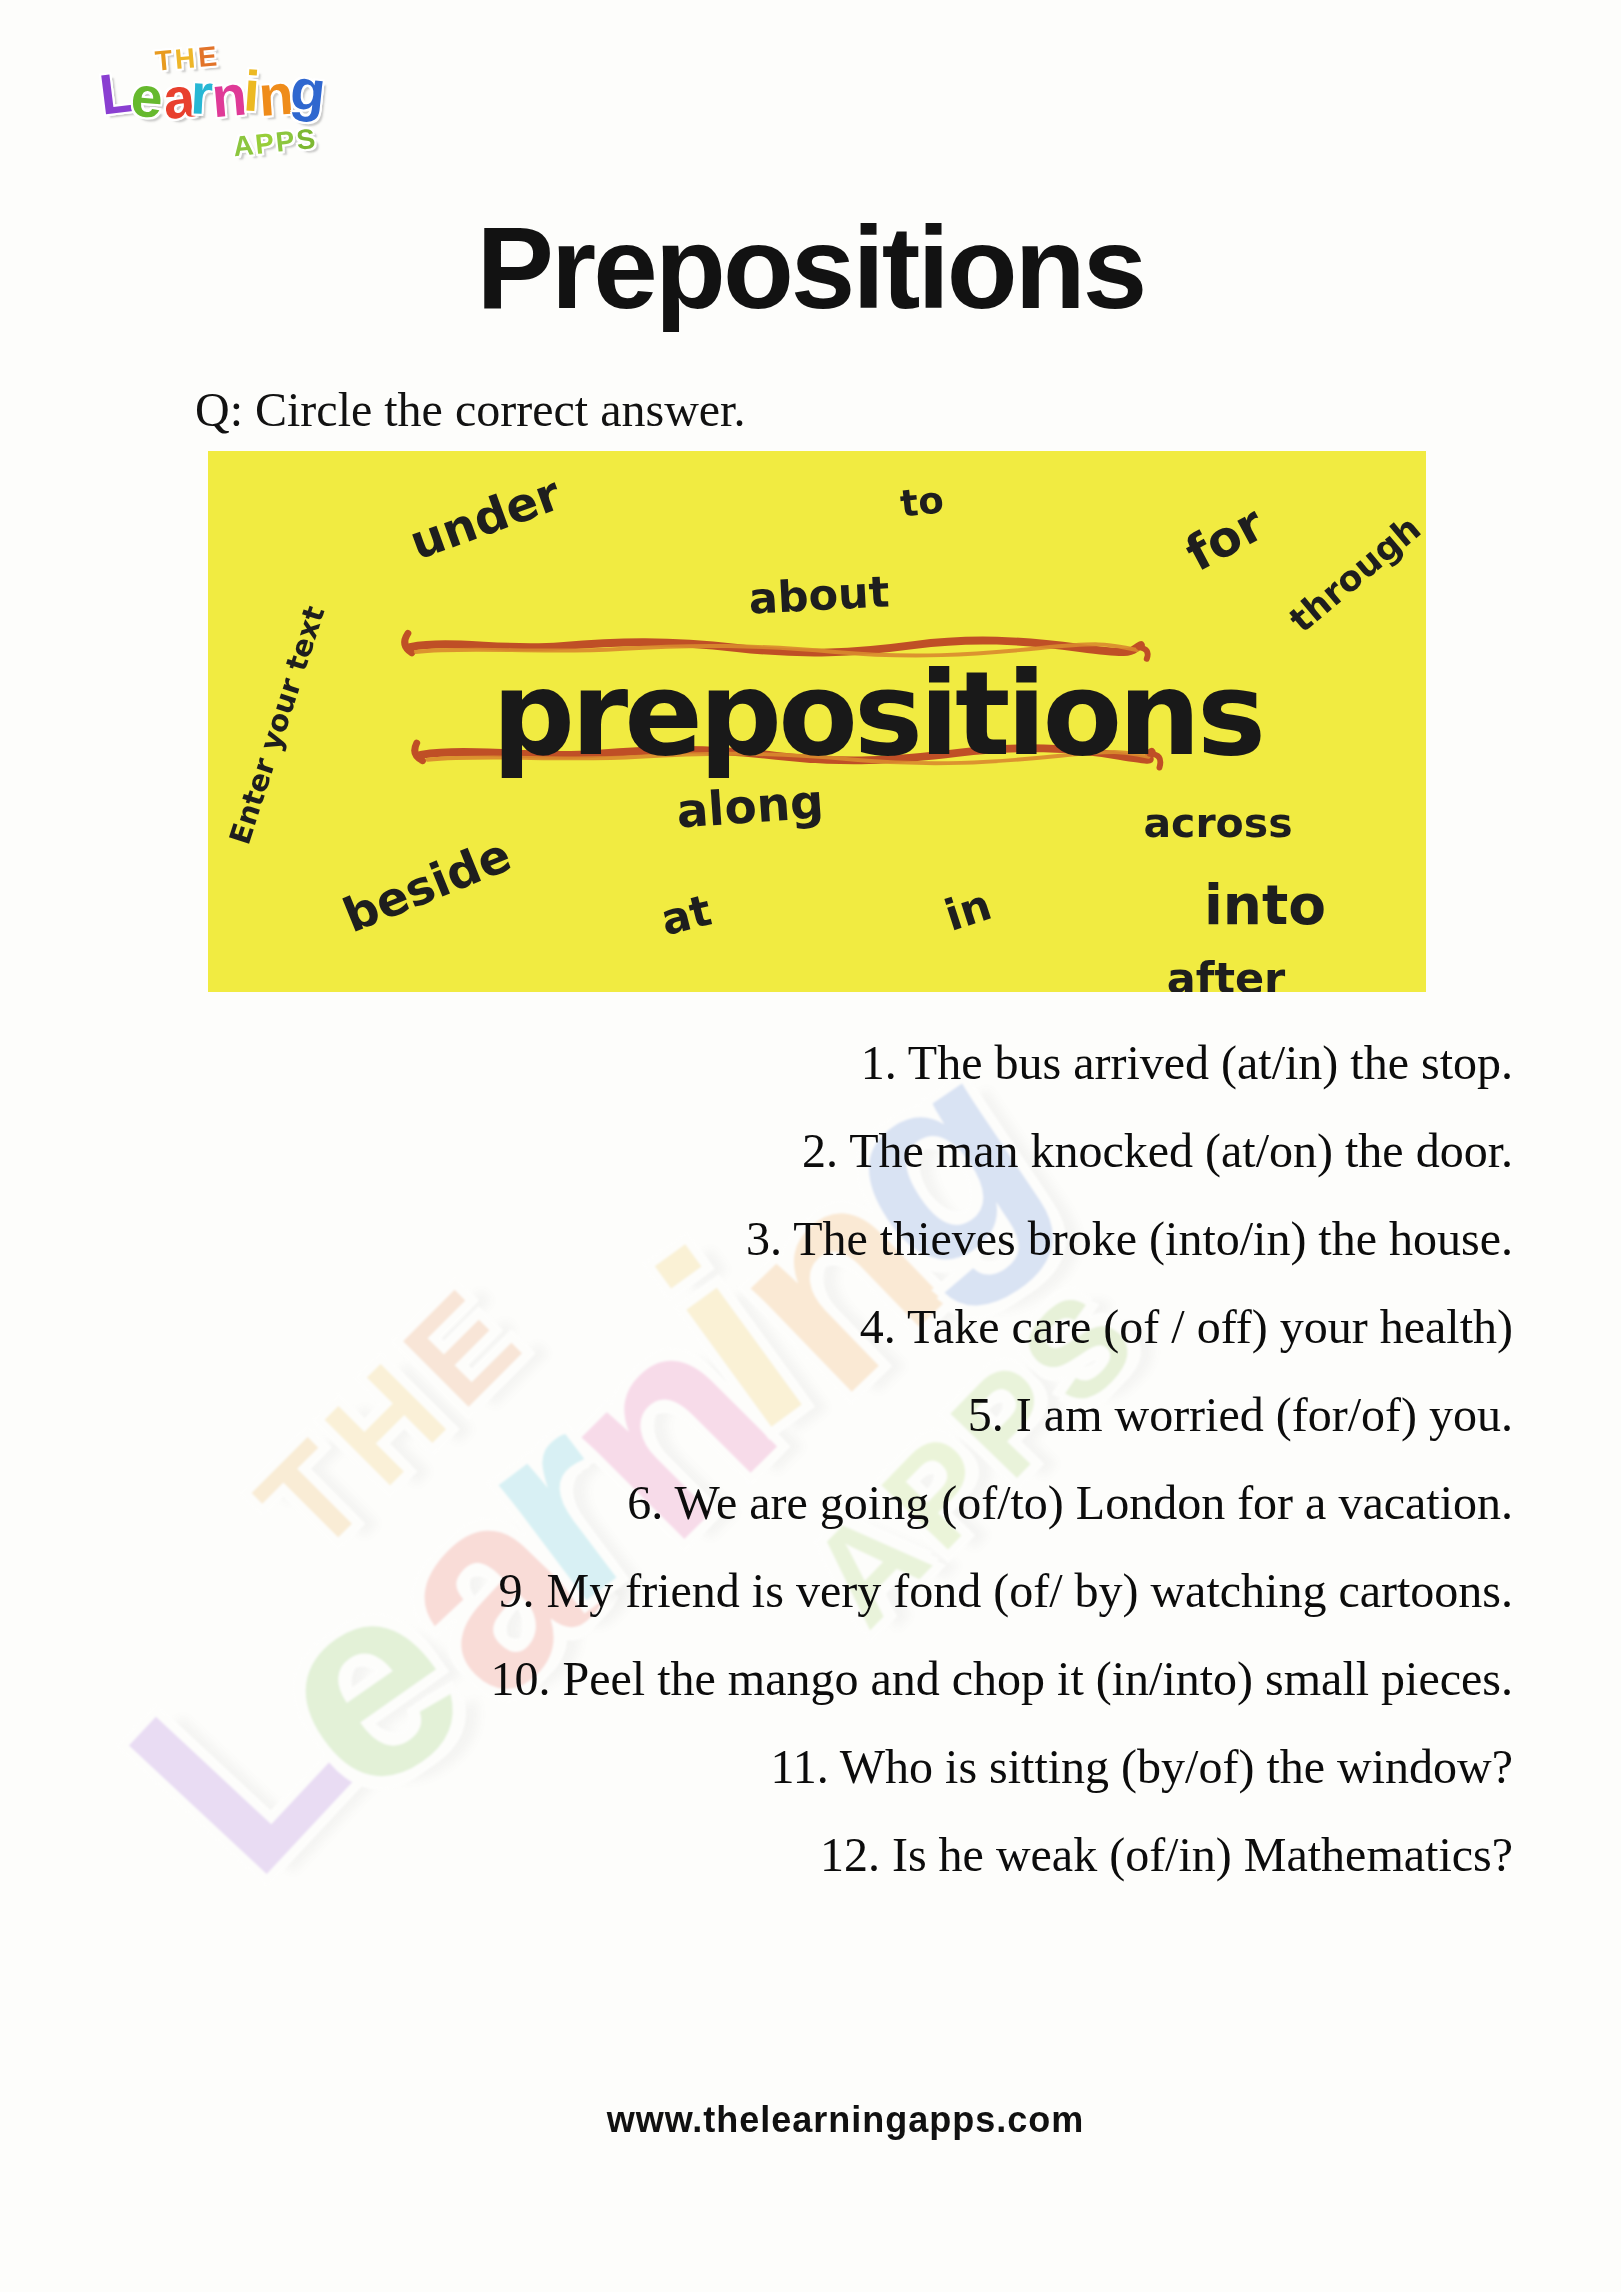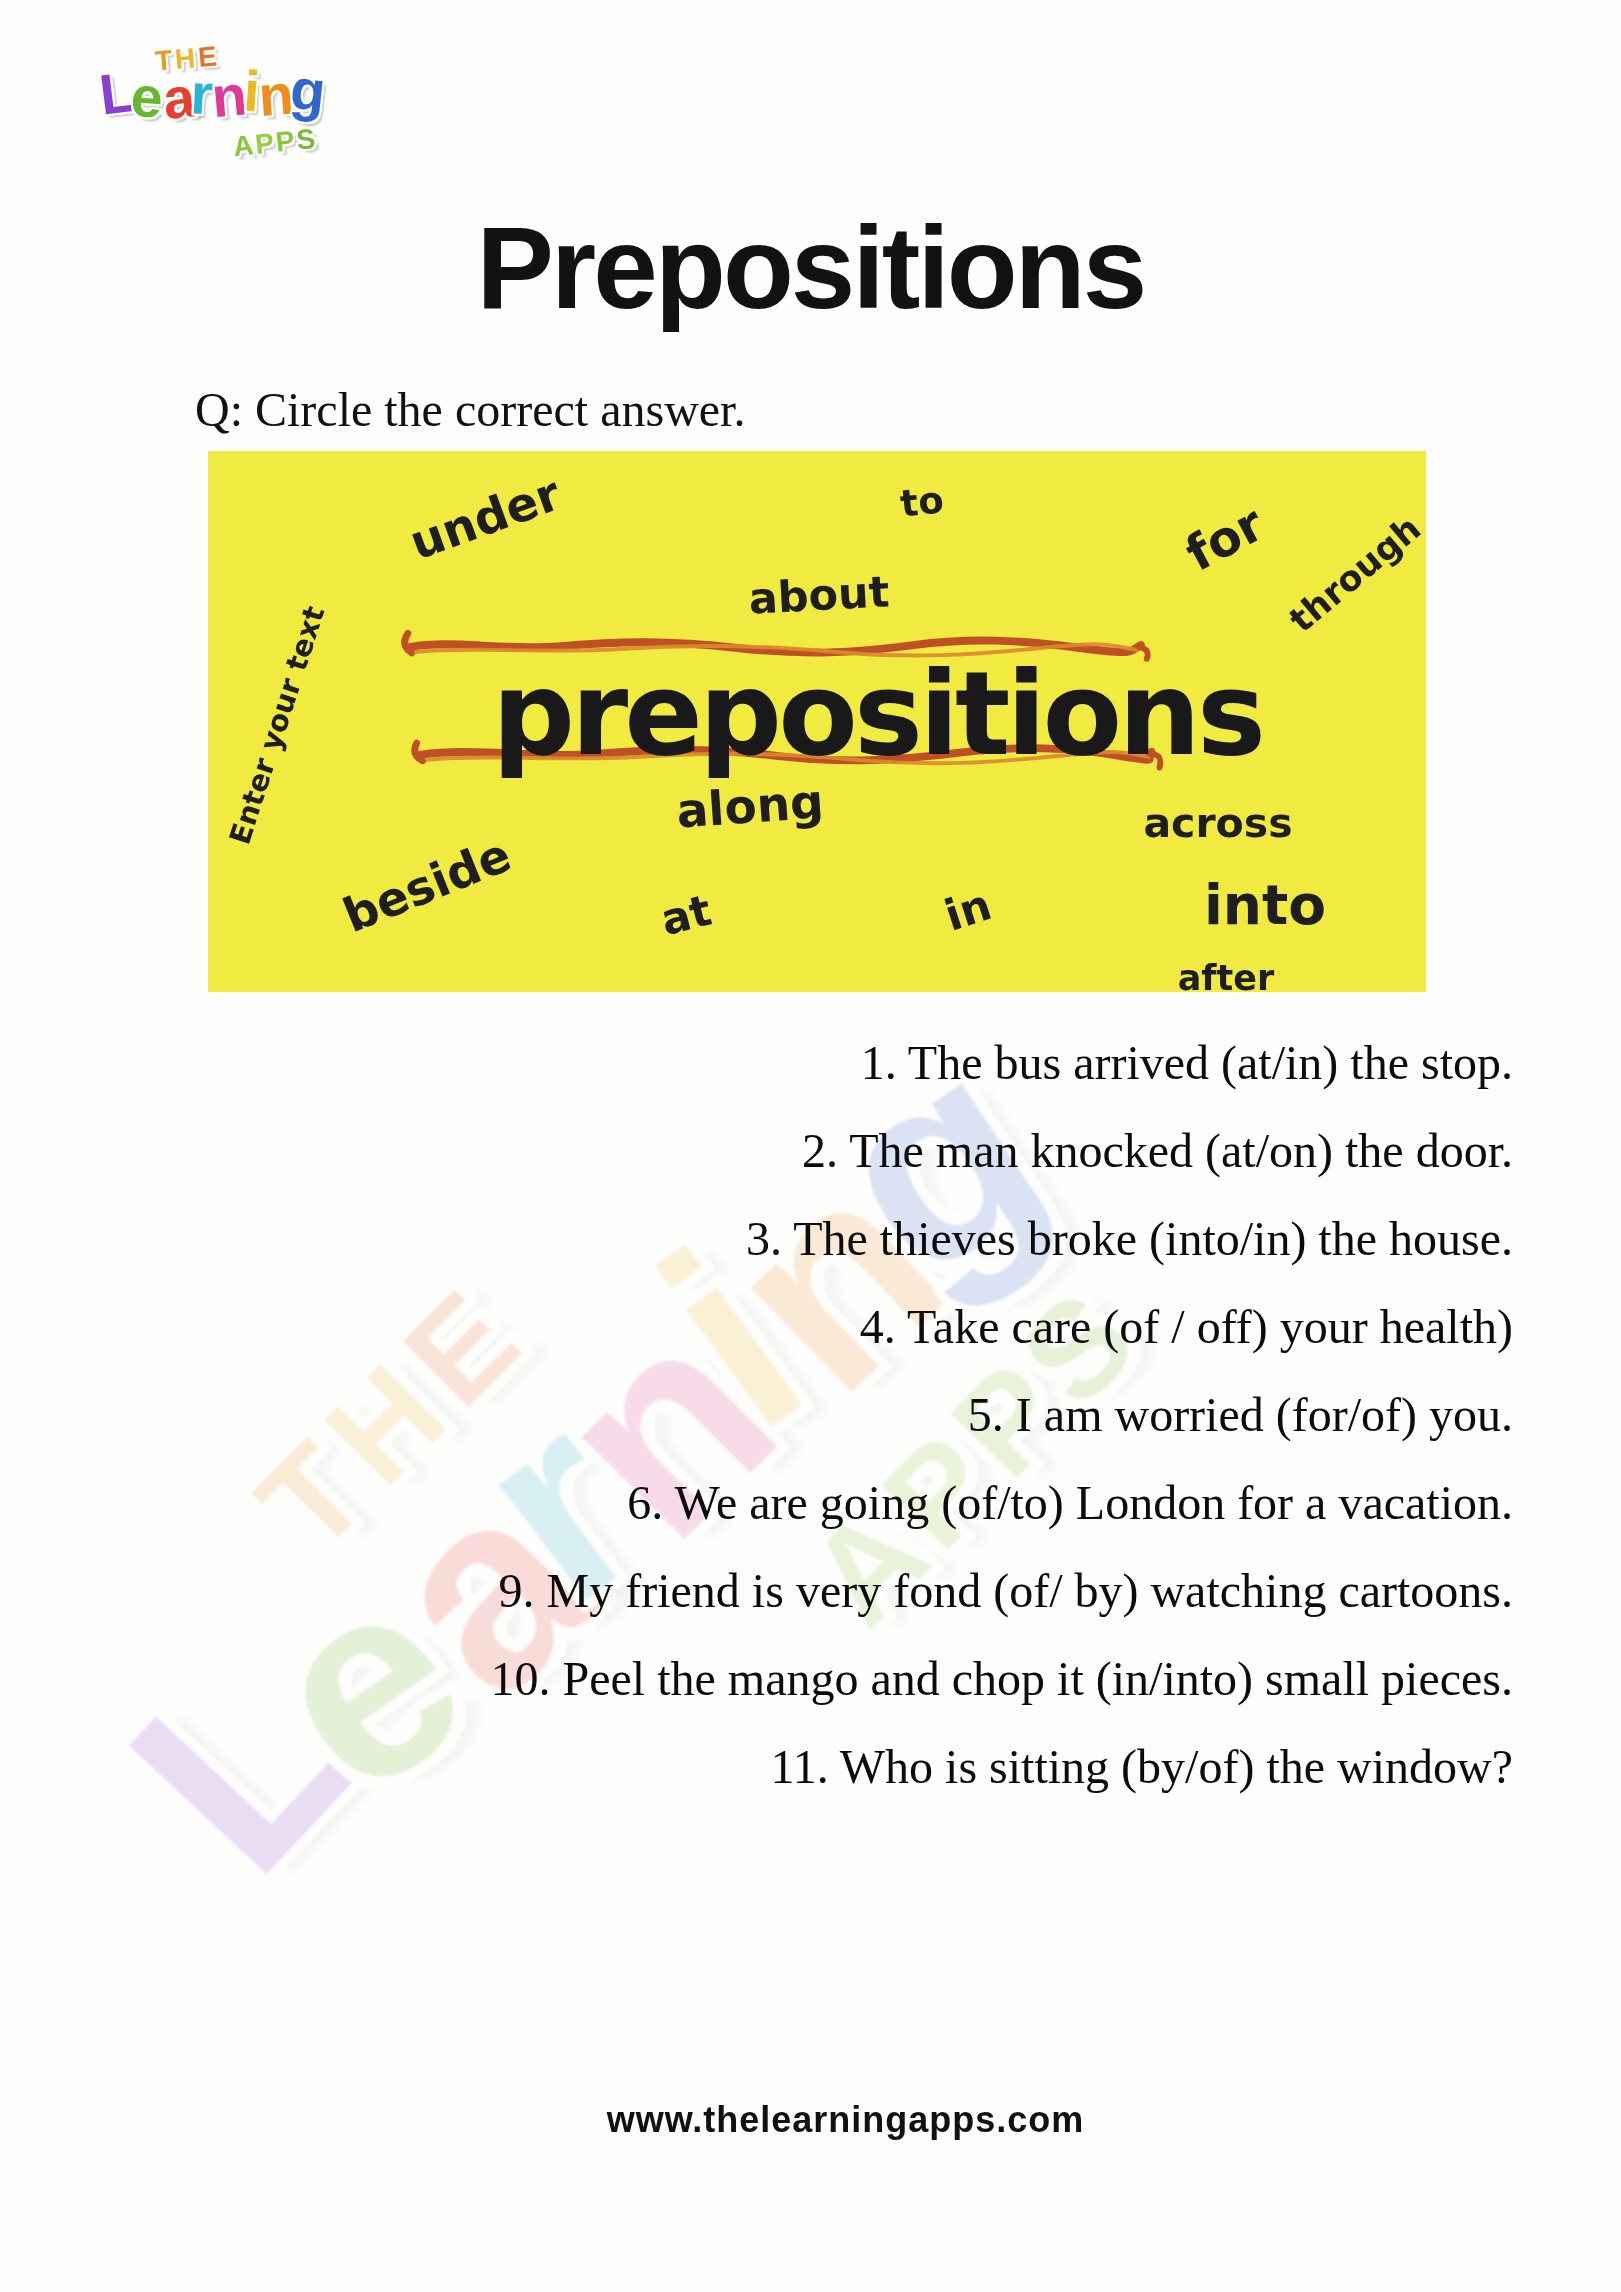--- a/index.html
+++ b/index.html
@@ -140,30 +140,31 @@
       <span class="cloud-word" style="left: 714px; top: 51px; font-size: 37px; transform: translate(-50%, -50%) rotate(-6deg);">to</span>
       <span class="cloud-word" style="left: 1017px; top: 88px; font-size: 49px; transform: translate(-50%, -50%) rotate(-28deg);">for</span>
       <span class="cloud-word" style="left: 1147px; top: 123px; font-size: 35px; transform: translate(-50%, -50%) rotate(-40deg);">through</span>
       <span class="cloud-word" style="left: 611px; top: 144px; font-size: 43px; transform: translate(-50%, -50%) rotate(-3deg);">about</span>
       <span class="cloud-word" style="left: 542px; top: 355px; font-size: 47px; transform: translate(-50%, -50%) rotate(-4deg);">along</span>
       <span class="cloud-word" style="left: 1010px; top: 372px; font-size: 41px; transform: translate(-50%, -50%) rotate(0deg);">across</span>
       <span class="cloud-word" style="left: 219px; top: 434px; font-size: 47px; transform: translate(-50%, -50%) rotate(-22deg);">beside</span>
       <span class="cloud-word" style="left: 478px; top: 464px; font-size: 43px; transform: translate(-50%, -50%) rotate(-14deg);">at</span>
       <span class="cloud-word" style="left: 760px; top: 459px; font-size: 43px; transform: translate(-50%, -50%) rotate(-18deg);">in</span>
       <span class="cloud-word" style="left: 1057px; top: 454px; font-size: 55px; transform: translate(-50%, -50%) rotate(0deg);">into</span>
-      <span class="cloud-word" style="left: 1018px; top: 527px; font-size: 35px; transform: translate(-50%, -50%) rotate(0deg);">after</span>
+      <span class="cloud-word" style="left: 1018px; top: 527px; font-size: 43px; transform: translate(-50%, -50%) rotate(0deg);">after</span>
     </div>
 
   <div class="questions">
     <div class="question">1. The bus arrived (at/in) the stop.</div>
     <div class="question">2. The man knocked (at/on) the door.</div>
     <div class="question">3. The thieves broke (into/in) the house.</div>
     <div class="question">4. Take care (of / off) your health)</div>
     <div class="question">5. I am worried (for/of) you.</div>
     <div class="question">6. We are going (of/to) London for a vacation.</div>
     <div class="question">9. My friend is very fond (of/ by) watching cartoons.</div>
     <div class="question">10. Peel the mango and chop it (in/into) small pieces.</div>
     <div class="question">11. Who is sitting (by/of) the window?</div>
+    <div class="question">12. Is he weak (of/in) Mathematics?</div>
   </div>
 
   <div class="footer">www.thelearningapps.com</div>
 </div>
 
 
 </body></html>

